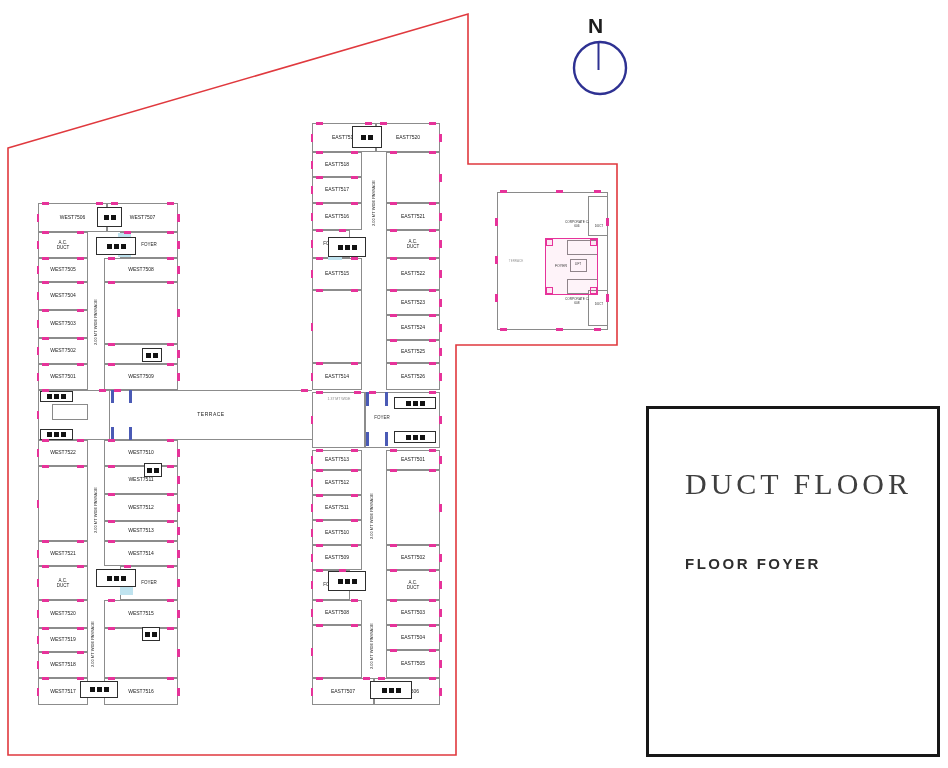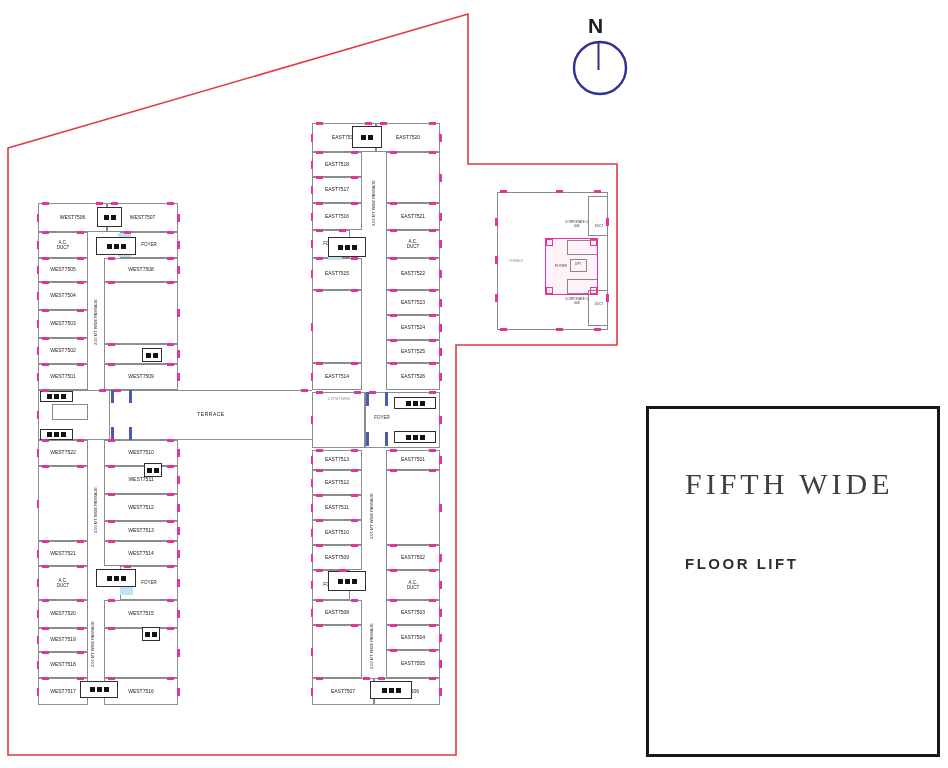--- a/index.html
+++ b/index.html
@@ -551,17 +551,17 @@
       <div class="flabel" style="left: 561px; top: 267px; font-size: 3.5px; color: rgb(51, 51, 51);">FOYER</div>
       <div class="flabel" style="left: 578px; top: 265px; font-size: 3px; color: rgb(51, 51, 51);">LIFT</div>
       <div class="flabel wrap" style="left: 577px; top: 225px; font-size: 3.2px; color: rgb(51, 51, 51); width: 28px;">CORPORATE C-606</div>
       <div class="flabel" style="left: 599px; top: 227px; font-size: 3px; color: rgb(51, 51, 51);">DUCT</div>
       <div class="flabel wrap" style="left: 577px; top: 302px; font-size: 3.2px; color: rgb(51, 51, 51); width: 28px;">CORPORATE C-608</div>
       <div class="flabel" style="left: 599px; top: 305px; font-size: 3px; color: rgb(51, 51, 51);">DUCT</div>
       <div class="flabel" style="left: 516px; top: 262px; font-size: 3px; color: rgb(154, 154, 154);">TERRACE</div>
     </div>
 
   <div id="titleblock">
-    <div id="tb-title">FIFTH WIDE</div>
-    <div id="tb-sub">FLOOR LIFT</div>
+    <div id="tb-title">DUCT FLOOR</div>
+    <div id="tb-sub">FLOOR FOYER</div>
   </div>
 
 </div>
 
 </body></html>

